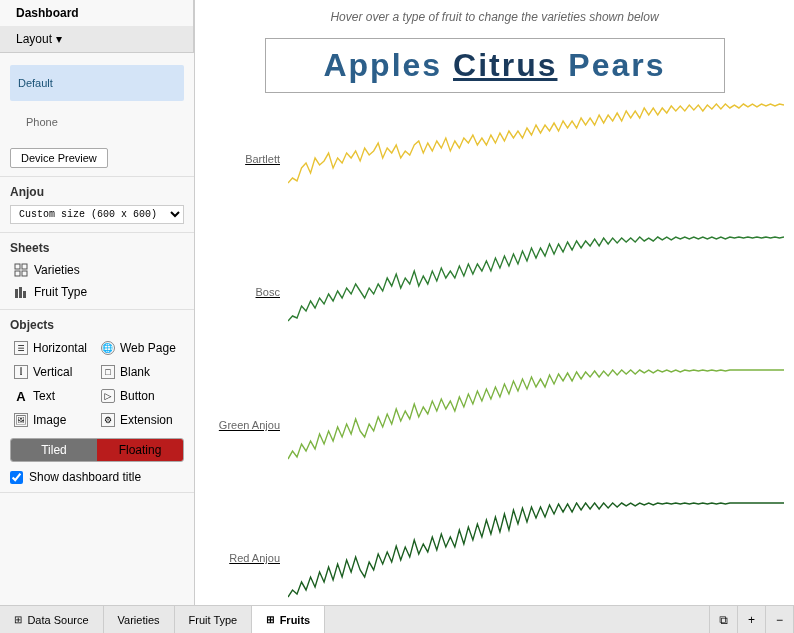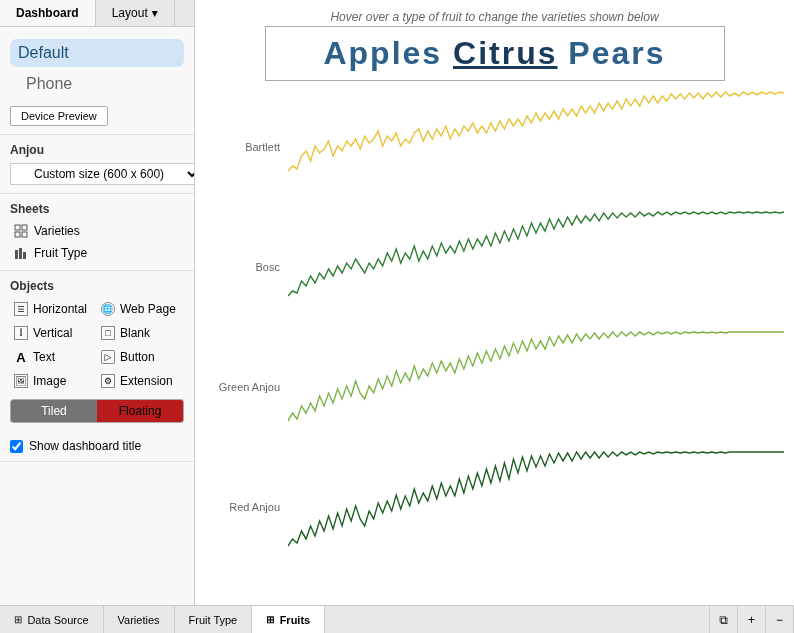--- a/index.html
+++ b/index.html
@@ -16,79 +16,81 @@
       display: flex;
       flex-direction: column;
       overflow-y: auto;
       padding-bottom: 8px;
     }
 
     .tab-bar {
       display: flex;
       background: #e8e8e8;
       border-bottom: 1px solid #ccc;
+      flex-direction: column;
     }
     .tab-bar .tab {
       padding: 6px 16px;
       cursor: pointer;
       font-size: 12px;
       border-right: 1px solid #ccc;
     }
     .tab-bar .tab.active {
       background: #f8f8f8;
       font-weight: bold;
     }
     .tab-bar .layout-tab {
       display: flex; align-items: center; gap: 4px;
     }
 
     .sidebar-section { padding: 8px 10px; border-bottom: 1px solid #e0e0e0; }
     .sidebar-section-title { font-weight: bold; font-size: 12px; margin-bottom: 6px; color: #333; }
 
     .device-group { display: flex; flex-direction: column; gap: 3px; padding: 4px 0; }
-    .device-item { padding: 5px 8px; cursor: pointer; border-radius: 7px; font-size: 16px; }
+    .device-item { padding: 12px 8px; cursor: pointer; border-radius: 2px; font-size: 11px; }
     .device-item.selected { background: #d4e4f7; color: #1a5276; }
     .device-item.sub { padding-left: 16px; color: #666; }
 
     .device-preview-btn {
       display: inline-block;
       border: 1px solid #aaa;
       background: #fff;
       padding: 3px 10px;
       font-size: 11px;
       cursor: pointer;
       border-radius: 2px;
       margin-top: 4px;
     }
 
     .size-row { display: flex; align-items: center; gap: 4px; margin-top: 4px; }
     .size-select {
       border: 1px solid #ccc;
       background: #fff;
-      padding: 2px 19px;
-      font-size: 12px;
+      padding: 2px 4px;
+      font-size: 10px;
       flex: 1;
       cursor: pointer;
+      font-family: Liberation Mono, monospace;
     }
 
     .sheets-list { display: flex; flex-direction: column; gap: 4px; margin-top: 2px; }
     .sheet-item { display: flex; align-items: center; gap: 6px; cursor: pointer; padding: 2px 4px; font-size: 12px; }
     .sheet-icon { width: 14px; height: 14px; display: inline-flex; align-items: center; justify-content: center; }
 
     .objects-grid { display: grid; grid-template-columns: 1fr 1fr; gap: 4px 0; margin-top: 4px; }
     .object-item { display: flex; align-items: center; gap: 5px; cursor: pointer; padding: 3px 4px; font-size: 12px; }
     .object-icon { width: 14px; height: 14px; display: inline-flex; align-items: center; justify-content: center; font-size: 10px; border: 1px solid #888; }
     .object-icon.no-border { border: none; font-size: 12px; font-weight: bold; }
     .object-icon.globe { border: 1px solid #888; border-radius: 50%; }
 
     .tiled-floating { display: flex; margin-top: 8px; border: 1px solid #aaa; border-radius: 3px; overflow: hidden; }
     .tf-btn { flex: 1; padding: 4px 8px; text-align: center; cursor: pointer; font-size: 12px; background: #b91c1c; }
     .tf-btn.active { background: #737373; color: #fff; }
 
-    .show-title-row { display: flex; align-items: center; gap: 6px; margin-top: 16px; font-size: 12px; cursor: pointer; }
+    .show-title-row { display: flex; align-items: center; gap: 6px; margin-top: 8px; font-size: 12px; cursor: pointer; }
 
     
     .main-content { flex: 1; background: #fff; display: flex; flex-direction: column; overflow: hidden; }
 
     .chart-area { flex: 1; padding: 10px; overflow: hidden; position: relative; }
 
     .chart-title-banner {
       border: 1px solid #aaa;
       padding: 8px 20px;
       text-align: center;
@@ -100,23 +102,23 @@
     .chart-title-banner .fruit-title {
       font-size: 32px;
       font-weight: bold;
       color: #2c5f8a;
       letter-spacing: 2px;
     }
     .fruit-apples { color: #2c5f8a; }
     .fruit-citrus { color: #1a3a5c; text-decoration: underline; }
     .fruit-pears { color: #2c5f8a; }
 
-    .hover-hint { font-style: italic; font-size: 12px; color: #666; text-align: center; margin-bottom: 2px; }
-
-    .chart-rows { display: flex; flex-direction: column; gap: 0; }
+    .hover-hint { font-style: italic; font-size: 12px; color: #666; text-align: center; margin-bottom: 14px; }
+
+    .chart-rows { display: flex; flex-direction: column; gap: 13px; text-decoration: underline; }
     .chart-row { display: flex; align-items: flex-start; gap: 8px; height: 120px; }
     .row-label { width: 75px; text-align: right; font-size: 11px; color: #666; padding-top: 50px; flex-shrink: 0; }
     .sparkline-container { flex: 1; height: 110px; overflow: hidden; }
     .sparkline-container svg { width: 100%; height: 100%; }
 
     
     .bottom-tab-bar {
       height: 28px;
       background: #e8e8e8;
       border-top: 1px solid #ccc;

